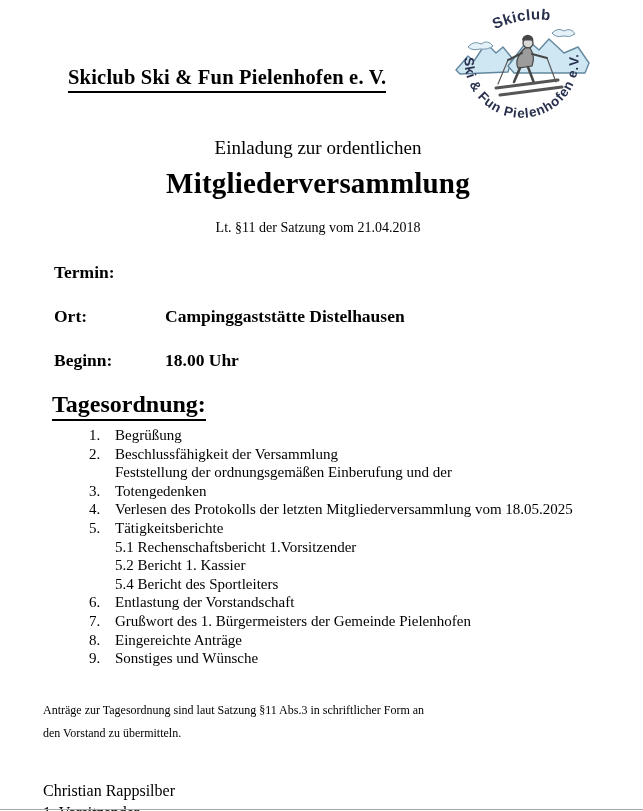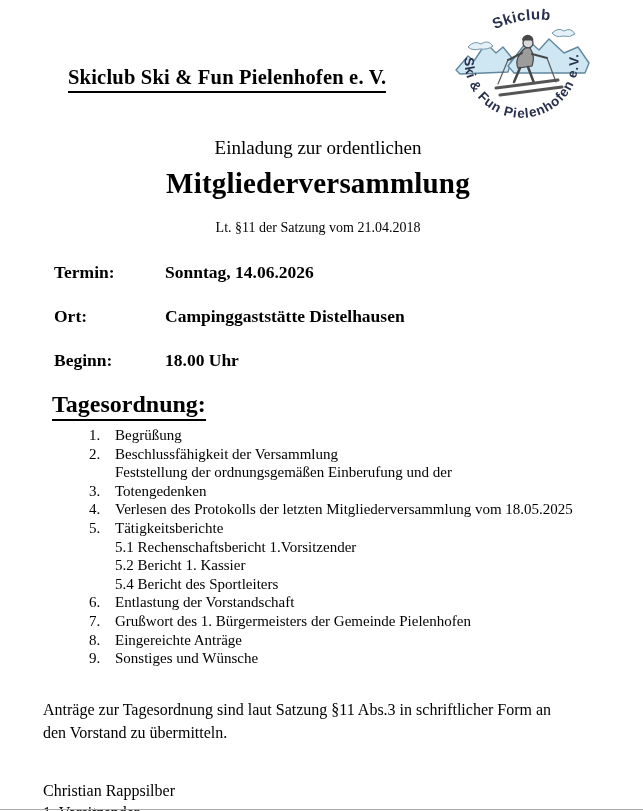--- a/index.html
+++ b/index.html
@@ -53,21 +53,21 @@
     padding-bottom: 1px;
   }
 
   .agenda { position: absolute; left: 89px; top: 426px; width: 520px; }
   .agenda-item { display: flex; font-size: 15px; line-height: 18.6px; }
   .agenda-num { width: 26px; flex: 0 0 26px; }
   .agenda-text { flex: 1; }
 
   .closing {
     position: absolute; left: 43px; top: 699px;
-    font-size: 16px; line-height: 22.5px; width: 560px;
+    font-size: 12px; line-height: 22.5px; width: 560px;
   }
   .signature {
     position: absolute; left: 43px; top: 780px;
     font-size: 16px; line-height: 22px;
   }
 
   .bottom-divider {
     position: absolute; left: 0; top: 809px; width: 643px; height: 1px;
     background: #a9a9a9;
   }
@@ -112,21 +112,20 @@
     </text>
   </svg>
 
   <div class="intro-line">Einladung zur ordentlichen</div>
   <div class="doc-title">Mitgliederversammlung</div>
   <div class="doc-subtitle">Lt. §11 der Satzung vom 21.04.2018</div>
 
   <div class="meta">
     <div class="meta-row">
       <span class="meta-label">Termin:</span>
-      <span class="meta-value">Sonntag, 14.06.2026</span>
     </div>
     <div class="meta-row">
       <span class="meta-label">Ort:</span>
       <span class="meta-value">Campinggaststätte Distelhausen</span>
     </div>
     <div class="meta-row">
       <span class="meta-label">Beginn:</span>
       <span class="meta-value">18.00 Uhr</span>
     </div>
   </div>

